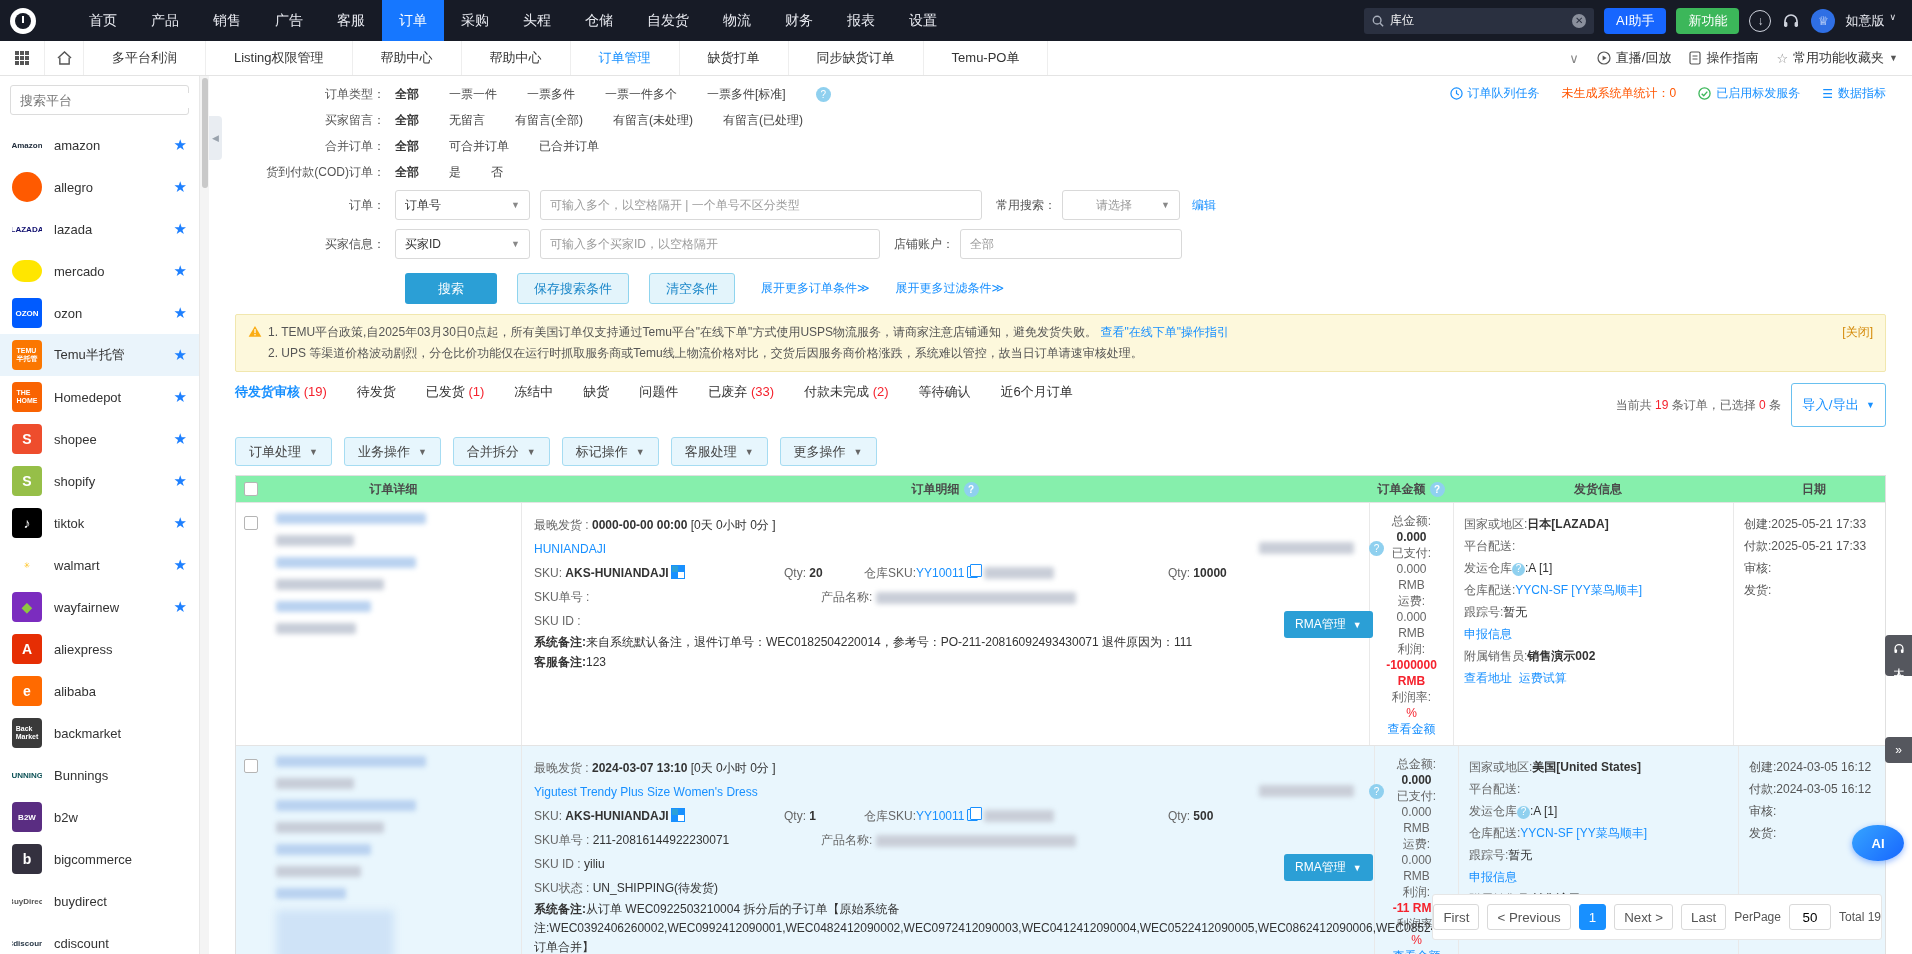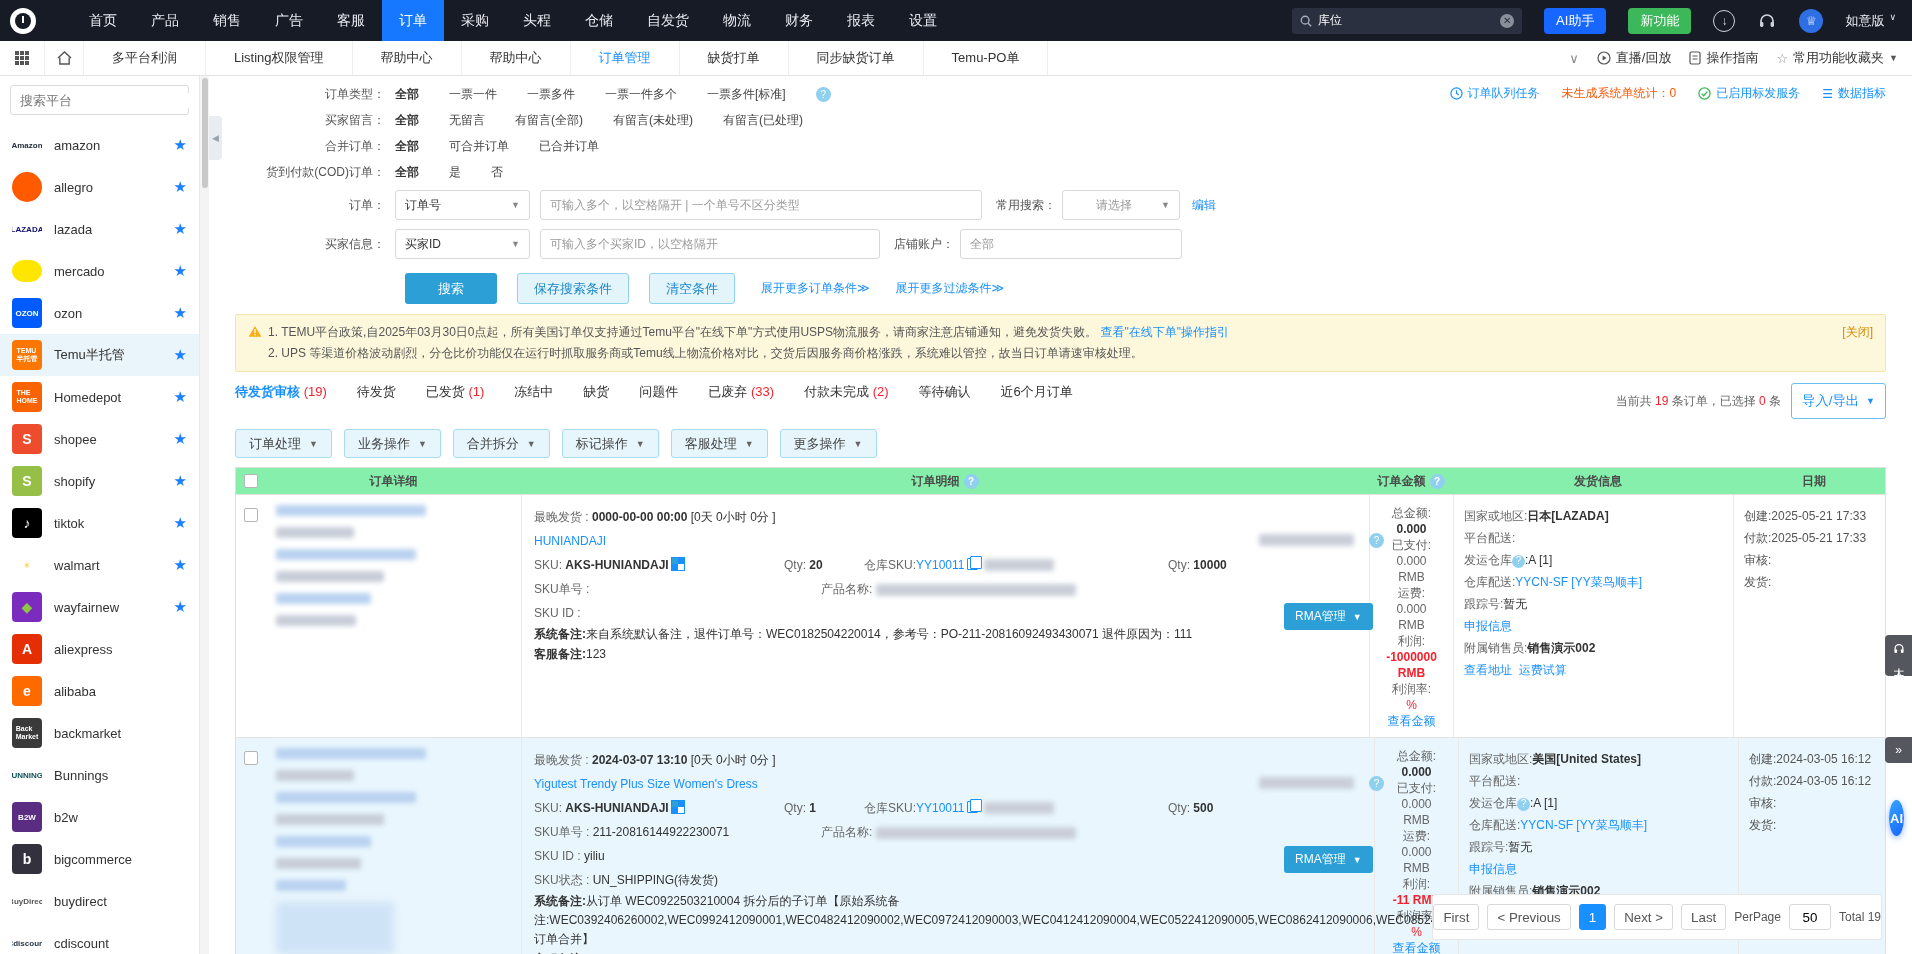--- a/index.html
+++ b/index.html
@@ -8,21 +8,21 @@
 
   
   .topnav { height:41px; background:#171b26; display:flex; align-items:stretch; color:#e8eaf0; position:relative; }
   .logo { width:46px; display:flex; align-items:center; justify-content:center; }
   .logo .disc { width:26px; height:26px; border-radius:50%; background:#fff; display:flex; align-items:center; justify-content:center; }
   .logo .disc .inner { width:16px; height:16px; border-radius:50%; background:#171b26; position:relative; }
   .logo .disc .inner::after { content:""; position:absolute; left:7px; top:3px; width:2px; height:7px; background:#fff; }
   .topmenu { display:flex; align-items:stretch; margin-left:26px; }
   .topmenu .mi { padding:0 17px; display:flex; align-items:center; font-size:14px; cursor:pointer; }
   .topmenu .mi.active { background:#1677ff; color:#fff; }
-  .topnav-right { margin-left:auto; display:flex; align-items:center; gap:22px; padding-right:16px; }
+  .topnav-right { margin-left:auto; display:flex; align-items:center; gap:10px; padding-right:16px; }
   .gsearch { width:230px; height:26px; background:#2a3040; border-radius:3px; display:flex; align-items:center; padding:0 8px; gap:6px; color:#fff; }
   .gsearch .clear { margin-left:auto; width:14px; height:14px; border-radius:50%; background:#8a8f9c; color:#2a3040; font-size:10px; line-height:14px; text-align:center; }
   .btn-ai { background:#1766ff; color:#fff; border:none; border-radius:4px; height:26px; padding:0 12px; font-size:13px; }
   .btn-new { background:#3cb75a; color:#fff; border:none; border-radius:4px; height:26px; padding:0 12px; font-size:13px; }
   .circ-ic { width:22px; height:22px; border-radius:50%; border:1.5px solid #cfd3dd; display:flex; align-items:center; justify-content:center; font-size:12px; color:#cfd3dd; }
   .avatar { width:24px; height:24px; border-radius:50%; background:#2f6fe4; display:flex; align-items:center; justify-content:center; color:#fff; font-size:12px; }
   .ver { font-size:13px; display:flex; align-items:flex-start; gap:5px; }
 
   
   .tabbar { height:35px; background:#fff; border-bottom:1px solid #e4e4e4; display:flex; align-items:center; }
@@ -79,21 +79,21 @@
   .notice .close { position:absolute; right:12px; top:7px; color:#d48806; cursor:pointer; }
   .warn-tri { width:14px; height:13px; margin-top:3px; flex:none; }
 
   
   .stabs { display:flex; align-items:flex-start; padding:11px 26px 0 26px; }
   .stab { margin-right:30px; font-size:13px; color:#333; cursor:pointer; white-space:nowrap; }
   .stab.active { color:#1890ff; font-weight:bold; }
   .stab .cnt { color:#f5222d; font-weight:normal; }
   .stabs-right { margin-left:auto; display:flex; align-items:center; gap:10px; color:#666; }
   .stabs-right b { color:#f5222d; font-weight:normal; }
-  .btn-ie { height:36px; border:1px solid #69c0ef; background:#fff; color:#1890ff; border-radius:3px; padding:0 10px; display:flex; align-items:center; gap:7px; }
+  .btn-ie { height:44px; border:1px solid #69c0ef; background:#fff; color:#1890ff; border-radius:3px; padding:0 10px; display:flex; align-items:center; gap:7px; }
 
   
   .acts { display:flex; gap:12px; padding:10px 26px 9px 26px; }
   .abtn { height:29px; background:#e7f6fd; border:1px solid #a6dcf2; border-radius:3px; color:#444; font-size:13px; padding:0 13px; display:flex; align-items:center; gap:8px; }
   .abtn .caret { color:#666; font-size:9px; }
 
   
   .otable { margin:0 26px 0 26px; border:1px solid #e0e0e0; border-bottom:none; }
   .thead { display:flex; background:#86efac; height:26px; align-items:center; font-weight:bold; color:#4a4a4a; }
   .col-chk { width:30px; flex:none; display:flex; justify-content:center; padding-top:0; }
@@ -135,21 +135,21 @@
   
   .pager { position:absolute; right:30px; bottom:14px; background:#fff; border:1px solid #e6e6e6; border-radius:3px; padding:9px 0; display:flex; align-items:center; gap:8px; color:#555; }
   .pbtn { height:26px; min-width:26px; border:1px solid #d9d9d9; border-radius:3px; background:#fff; color:#555; padding:0 9px; display:flex; align-items:center; justify-content:center; cursor:pointer; }
   .pbtn.cur { background:#1890ff; border-color:#1890ff; color:#fff; }
   .pp-input { width:42px; height:26px; border:1px solid #d9d9d9; border-radius:3px; text-align:center; }
 
   
   .svc-tab { position:absolute; right:0; top:635px; width:27px; background:#55575e; color:#fff; border-radius:4px 0 0 4px; padding:7px 0 9px 0; display:flex; flex-direction:column; align-items:center; gap:4px; font-size:12px; cursor:pointer; }
   .svc-tab .vt { writing-mode:vertical-rl; letter-spacing:2px; }
   .collapse2 { position:absolute; right:0; top:737px; width:27px; height:26px; background:#55575e; color:#fff; border-radius:4px 0 0 4px; display:flex; align-items:center; justify-content:center; cursor:pointer; }
-  .ai-fab { position:absolute; right:8px; top:800px; width:15px; height:36px; border-radius:50%; background:linear-gradient(135deg,#36a5ff,#1766ff); color:#fff; display:flex; align-items:center; justify-content:center; font-weight:bold; font-size:13px; box-shadow:0 2px 6px rgba(23,102,255,.45); cursor:pointer; }
+  .ai-fab { position:absolute; right:8px; top:825px; width:52px; height:36px; border-radius:50%; background:linear-gradient(135deg,#36a5ff,#1766ff); color:#fff; display:flex; align-items:center; justify-content:center; font-weight:bold; font-size:13px; box-shadow:0 2px 6px rgba(23,102,255,.45); cursor:pointer; }
 
   .ic-svg { display:inline-block; vertical-align:middle; }
 </style>
 </head>
 <body>
 
 <div class="topnav">
   <div class="logo">
       <div class="disc">
         <div class="inner"></div>

